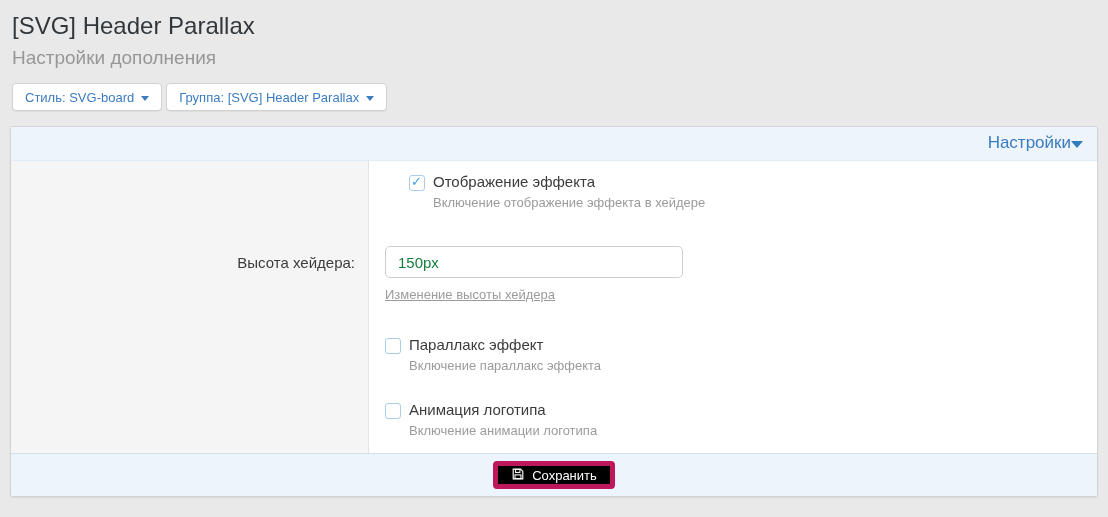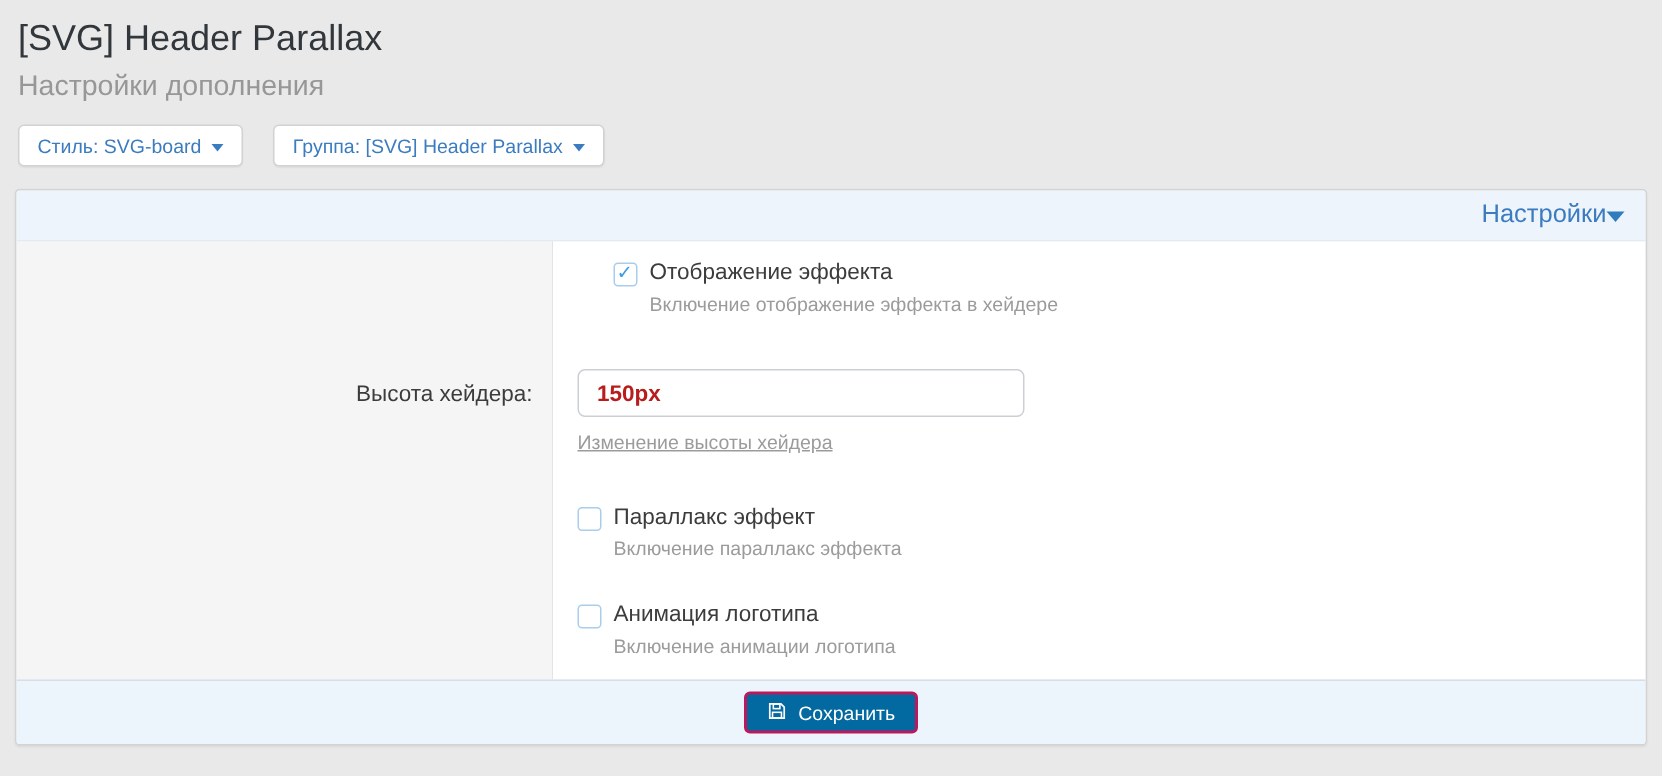--- a/index.html
+++ b/index.html
@@ -18,21 +18,21 @@
     font-weight: 400;
     color: #32373c;
   }
   .page-subtitle {
     margin: 7px 0 0 2px;
     font-size: 19px;
     color: #979797;
   }
 
   
-  .filters { margin: 14px 0 0 2px; display: flex; gap: 20px; align-items: center; }
+  .filters { margin: 14px 0 0 2px; display: flex; gap: 4px; align-items: center; }
   .filter-btn {
     display: inline-flex;
     align-items: center;
     height: 28px;
     padding: 0 12px;
     background: #ffffff;
     border: 1px solid #d2d2d2;
     border-radius: 4px;
     box-shadow: 0 1px 1px rgba(0,0,0,0.05);
     font-size: 13px;
@@ -124,42 +124,41 @@
   .desc-indent { margin-left: 24px; }
 
   .text-input {
     width: 298px;
     height: 32px;
     padding: 0 12px;
     border: 1px solid #cbcfd4;
     border-radius: 5px;
     font-family: "Liberation Sans", "DejaVu Sans", sans-serif;
     font-size: 15px;
-    color: #b91c1c;
+    color: #15803d;
     background: #fff;
     outline: none;
-    font-weight: bold;
   }
   .input-desc { margin-top: 9px; text-decoration: underline; }
 
   
   .panel-footer {
     background: #ecf4fc;
     border-top: 1px solid #d7dee5;
     padding: 7px 0;
     text-align: center;
   }
   .save-btn {
     display: inline-flex;
     align-items: center;
     gap: 7px;
     height: 28px;
     padding: 0 13px;
-    background: #0369a1;
-    border: 2px solid #be185d;
+    background: #000000;
+    border: 5px solid #be185d;
     border-radius: 4px;
     color: #ffffff;
     font-family: "Liberation Sans", "DejaVu Sans", sans-serif;
     font-size: 13px;
     cursor: pointer;
   }
   .save-icon { display: inline-block; }
 </style>
 </head>
 <body>

